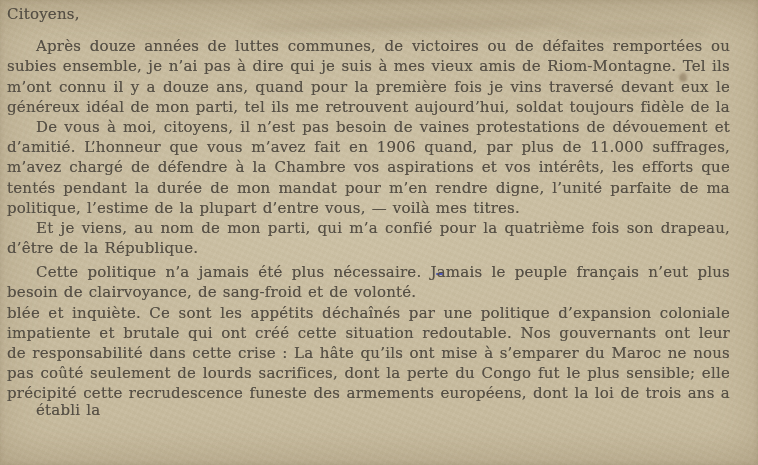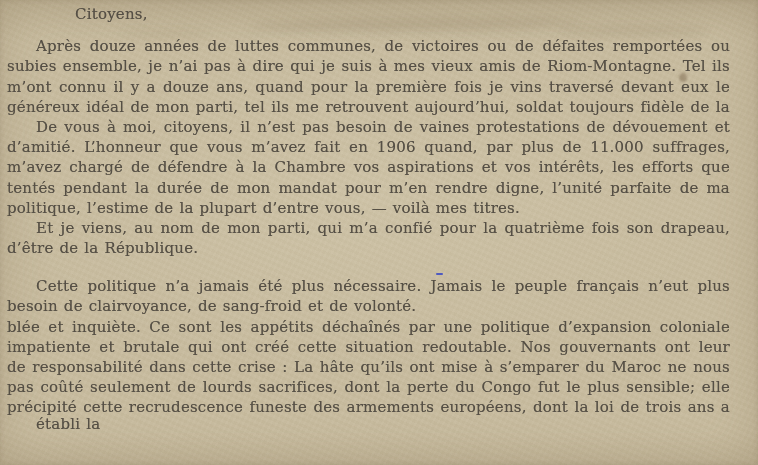--- a/index.html
+++ b/index.html
@@ -72,24 +72,23 @@
     -moz-text-align-last: justify;
     text-shadow: 0 0 0.6px rgba(80,74,64,0.55);
     white-space: normal;
   }
   .line.indent { text-indent: 29px; }
   .line.short {
     text-align-last: left;
     -moz-text-align-last: left;
   }
   .salutation {
-    margin-left: 68px;
     margin-bottom: 12px;
   }
-  .para.gap { margin-top: 18px; }
+  .para.gap { margin-top: 4px; }
   .line.partial { margin-top: -4px; }
 </style>
 </head>
 <body>
 
 <div class="page">
   <div class="smudge s1"></div>
   <div class="smudge s2"></div>
   <div class="smudge s3"></div>
   <div class="speck"></div>

